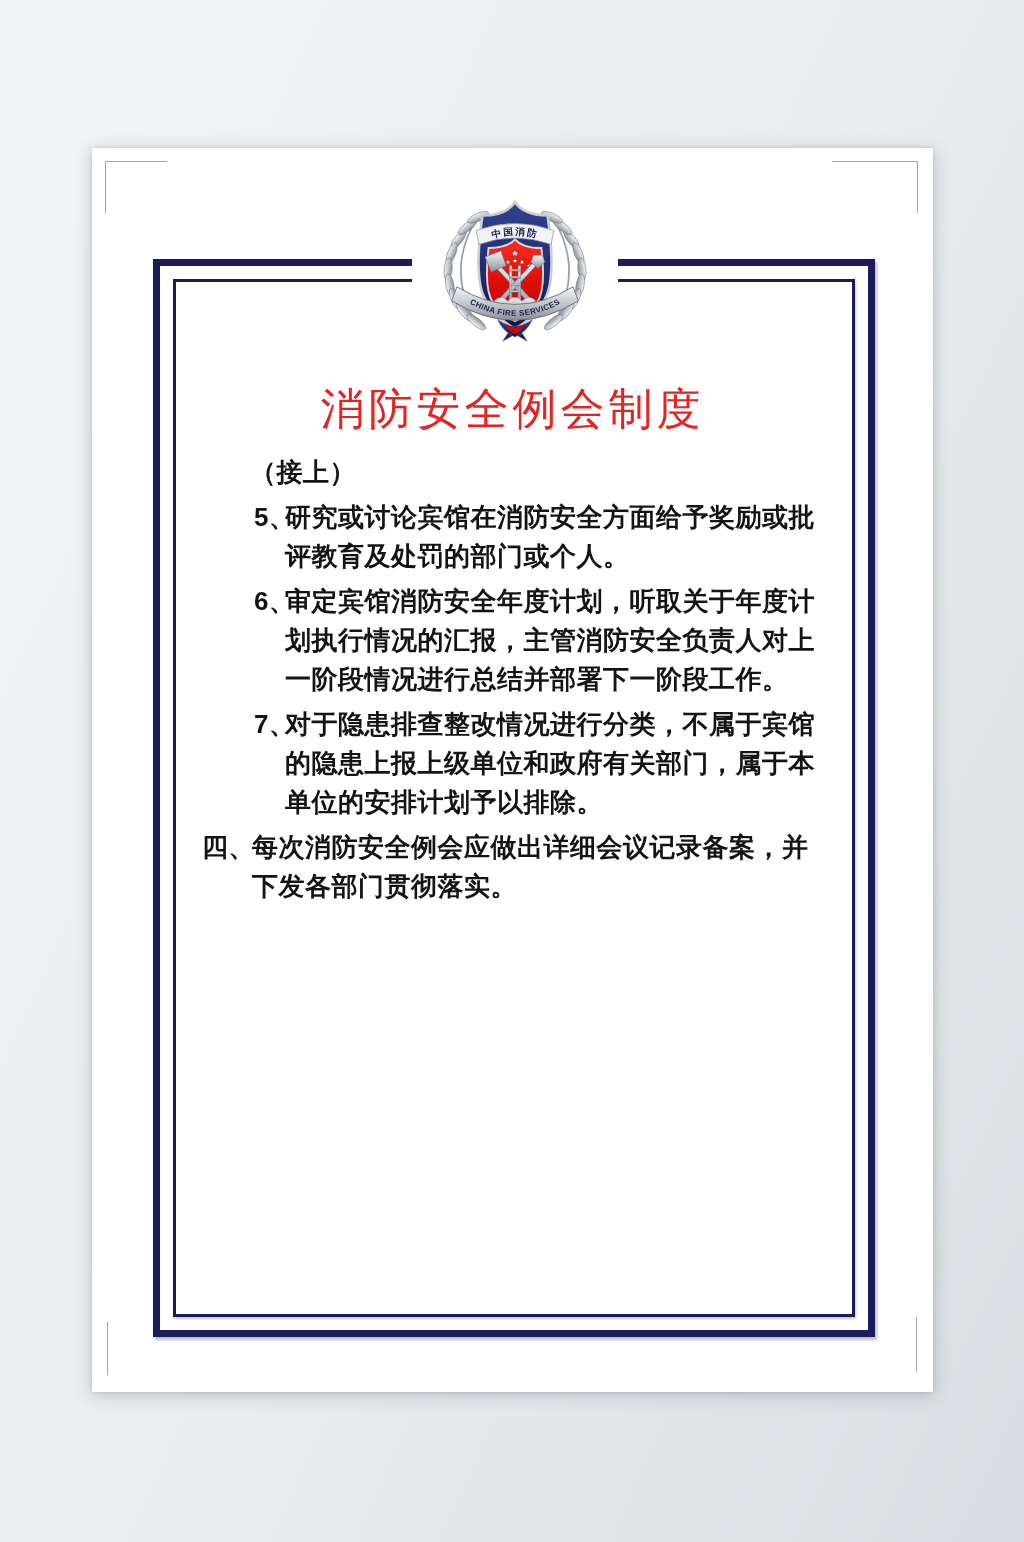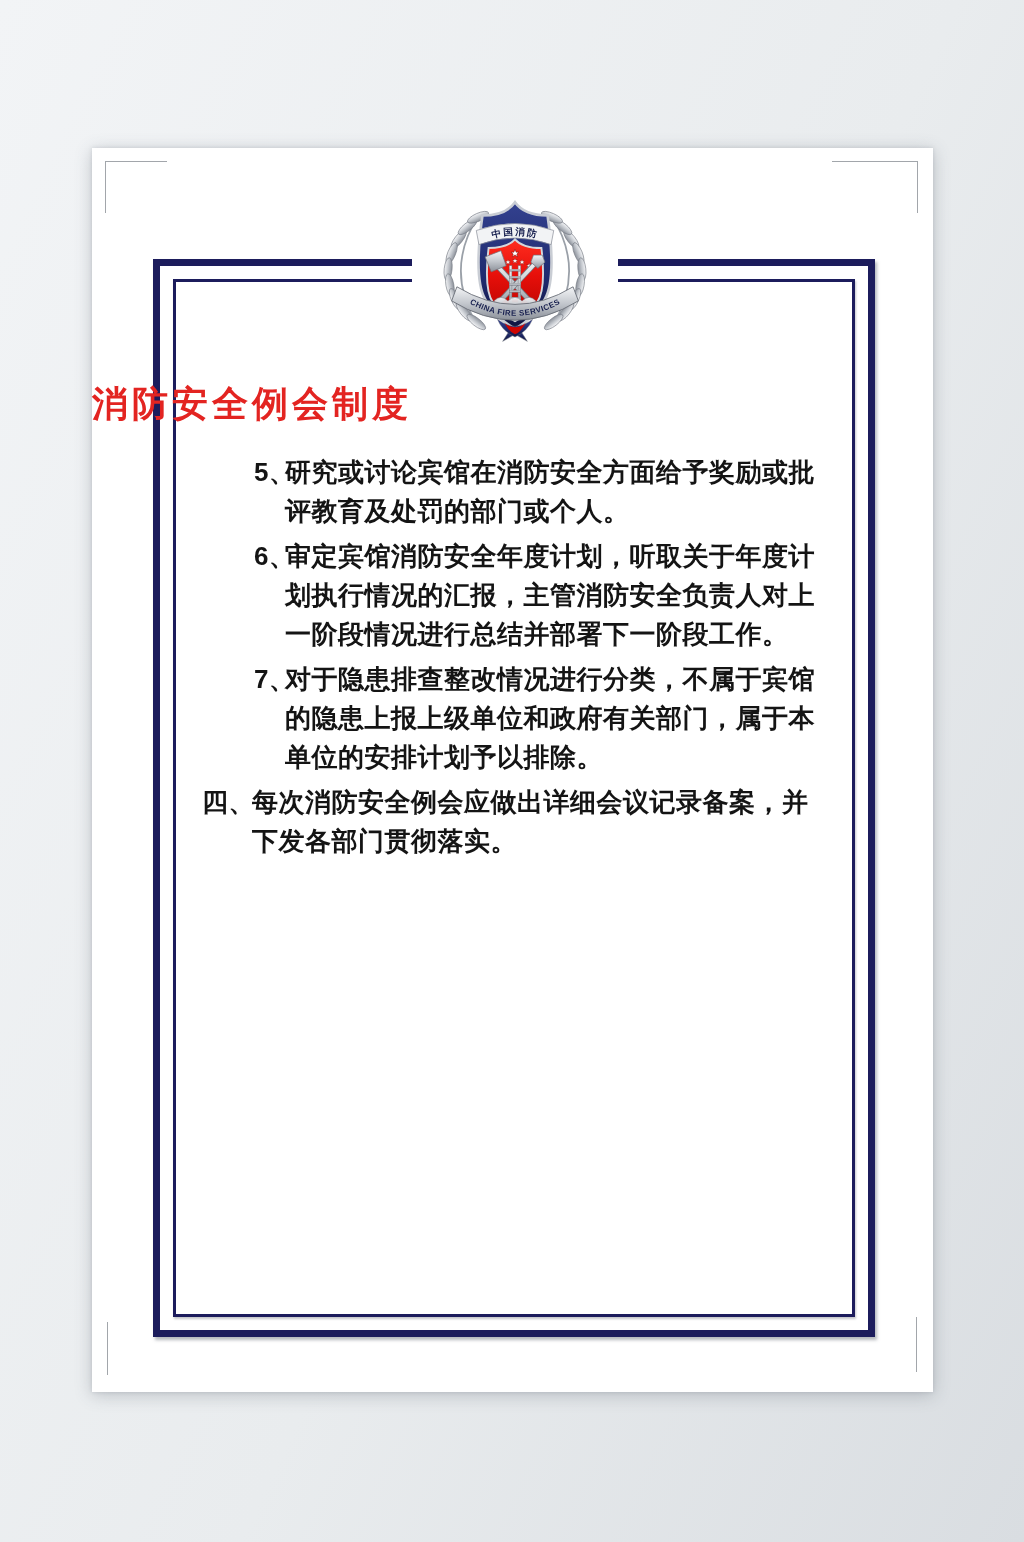--- a/index.html
+++ b/index.html
@@ -40,22 +40,23 @@
     border:3px solid var(--border-navy);
     box-shadow:1px 2px 2px rgba(110,115,125,.4);
   }
   .badge-box{
     position:absolute;left:320px;top:42px;width:206px;height:163px;
     background:#ffffff;z-index:3;
     display:flex;align-items:flex-start;justify-content:center;
   }
   .title{
     position:absolute;left:0;right:0;top:232px;z-index:2;
+    text-align:center;
     font-family:"Liberation Serif", serif;
-    font-weight:700;font-size:36px;letter-spacing:4px;
+    font-weight:400;font-size:44px;letter-spacing:4px;
     color:var(--title-red);
   }
   .content{
     position:absolute;left:110px;top:305px;width:636px;z-index:2;
     font-size:26px;line-height:39px;font-weight:700;
     letter-spacing:.5px;color:var(--text-black);
   }
   .intro{margin:0 0 6px 48px;}
   .item{display:flex;margin:0 0 6px 52px;}
   .item .num{flex:none;width:31px;white-space:nowrap;overflow:visible;}
@@ -178,20 +179,21 @@
         </text>
 
         <path d="M80,147 Q100,163 120,147 Q114,161 100,167 Q86,161 80,147 Z" fill="url(#blug)" stroke="#70747c" stroke-width=".5"></path>
         <path d="M88,151 Q100,161 112,151 Q106,162 100,164 Q94,162 88,151 Z" fill="#cf0500"></path>
       </svg>
     </div>
 
     <h1 class="title">消防安全例会制度</h1>
 
     <div class="content">
+      <p class="intro">（接上）</p>
 
       <div class="item">
         <span class="num">5、</span>
         <span class="txt">研究或讨论宾馆在消防安全方面给予奖励或批
 评教育及处罚的部门或个人。</span>
       </div>
 
       <div class="item">
         <span class="num">6、</span>
         <span class="txt">审定宾馆消防安全年度计划，听取关于年度计

